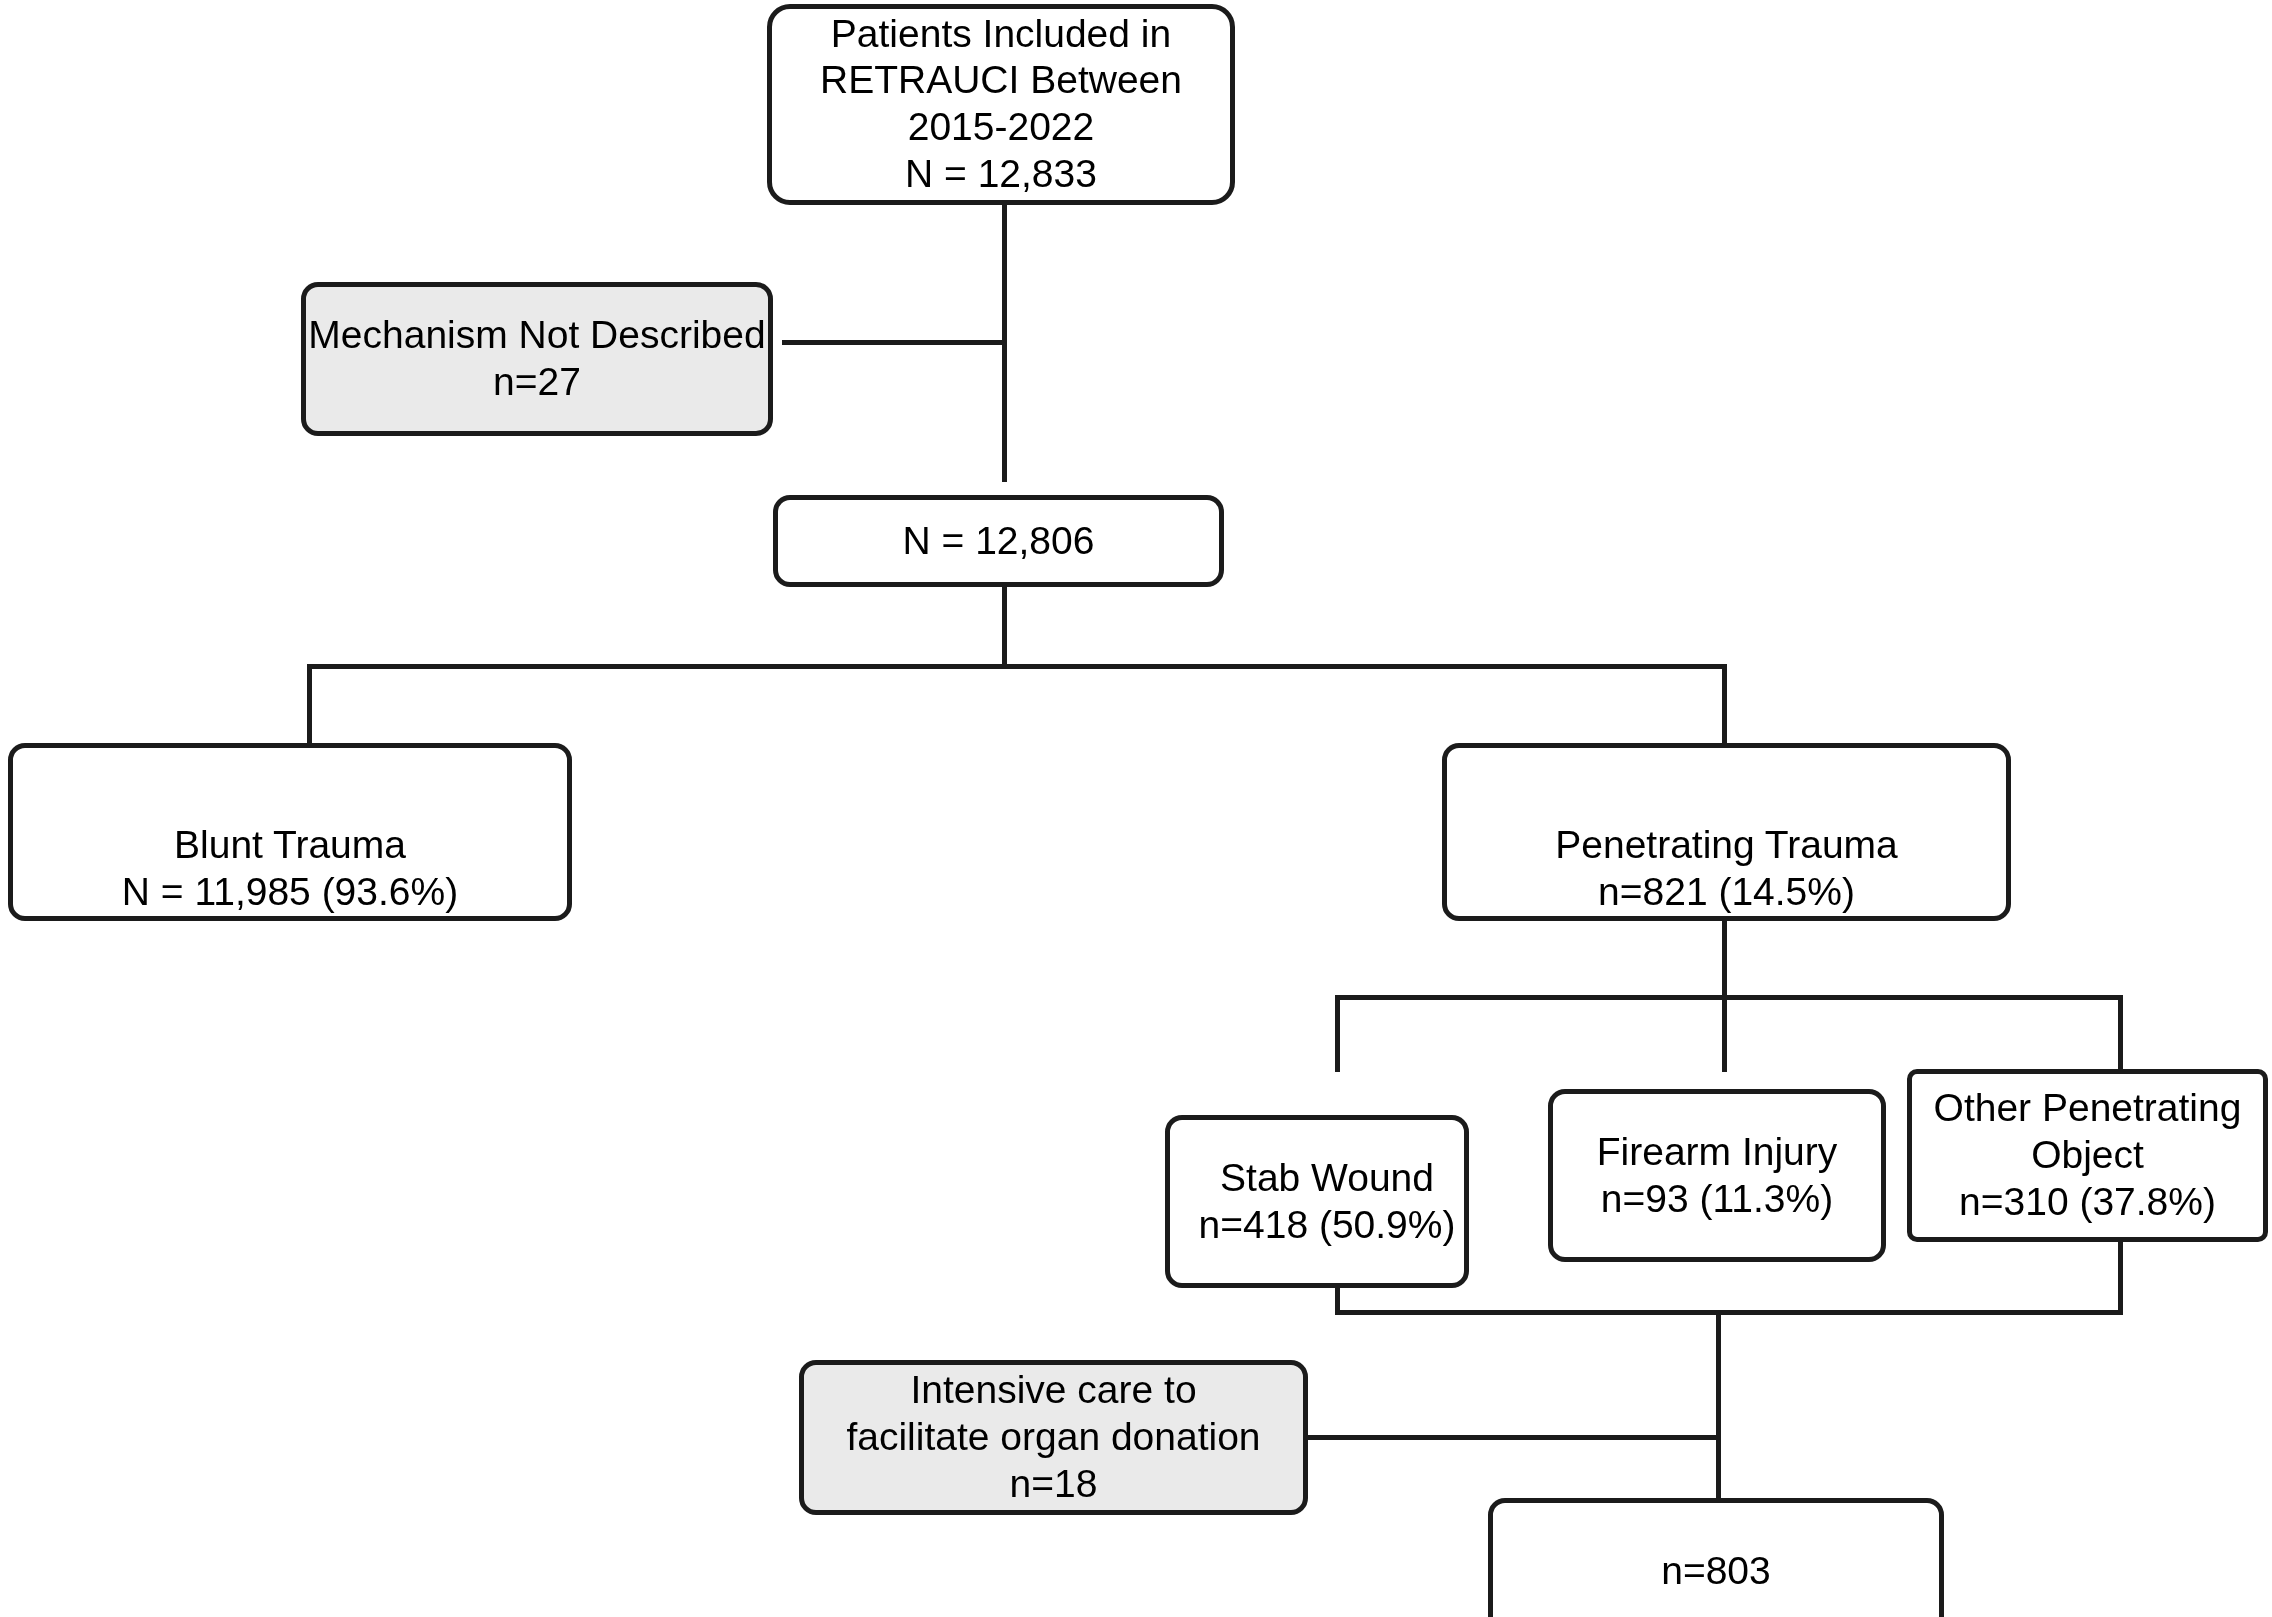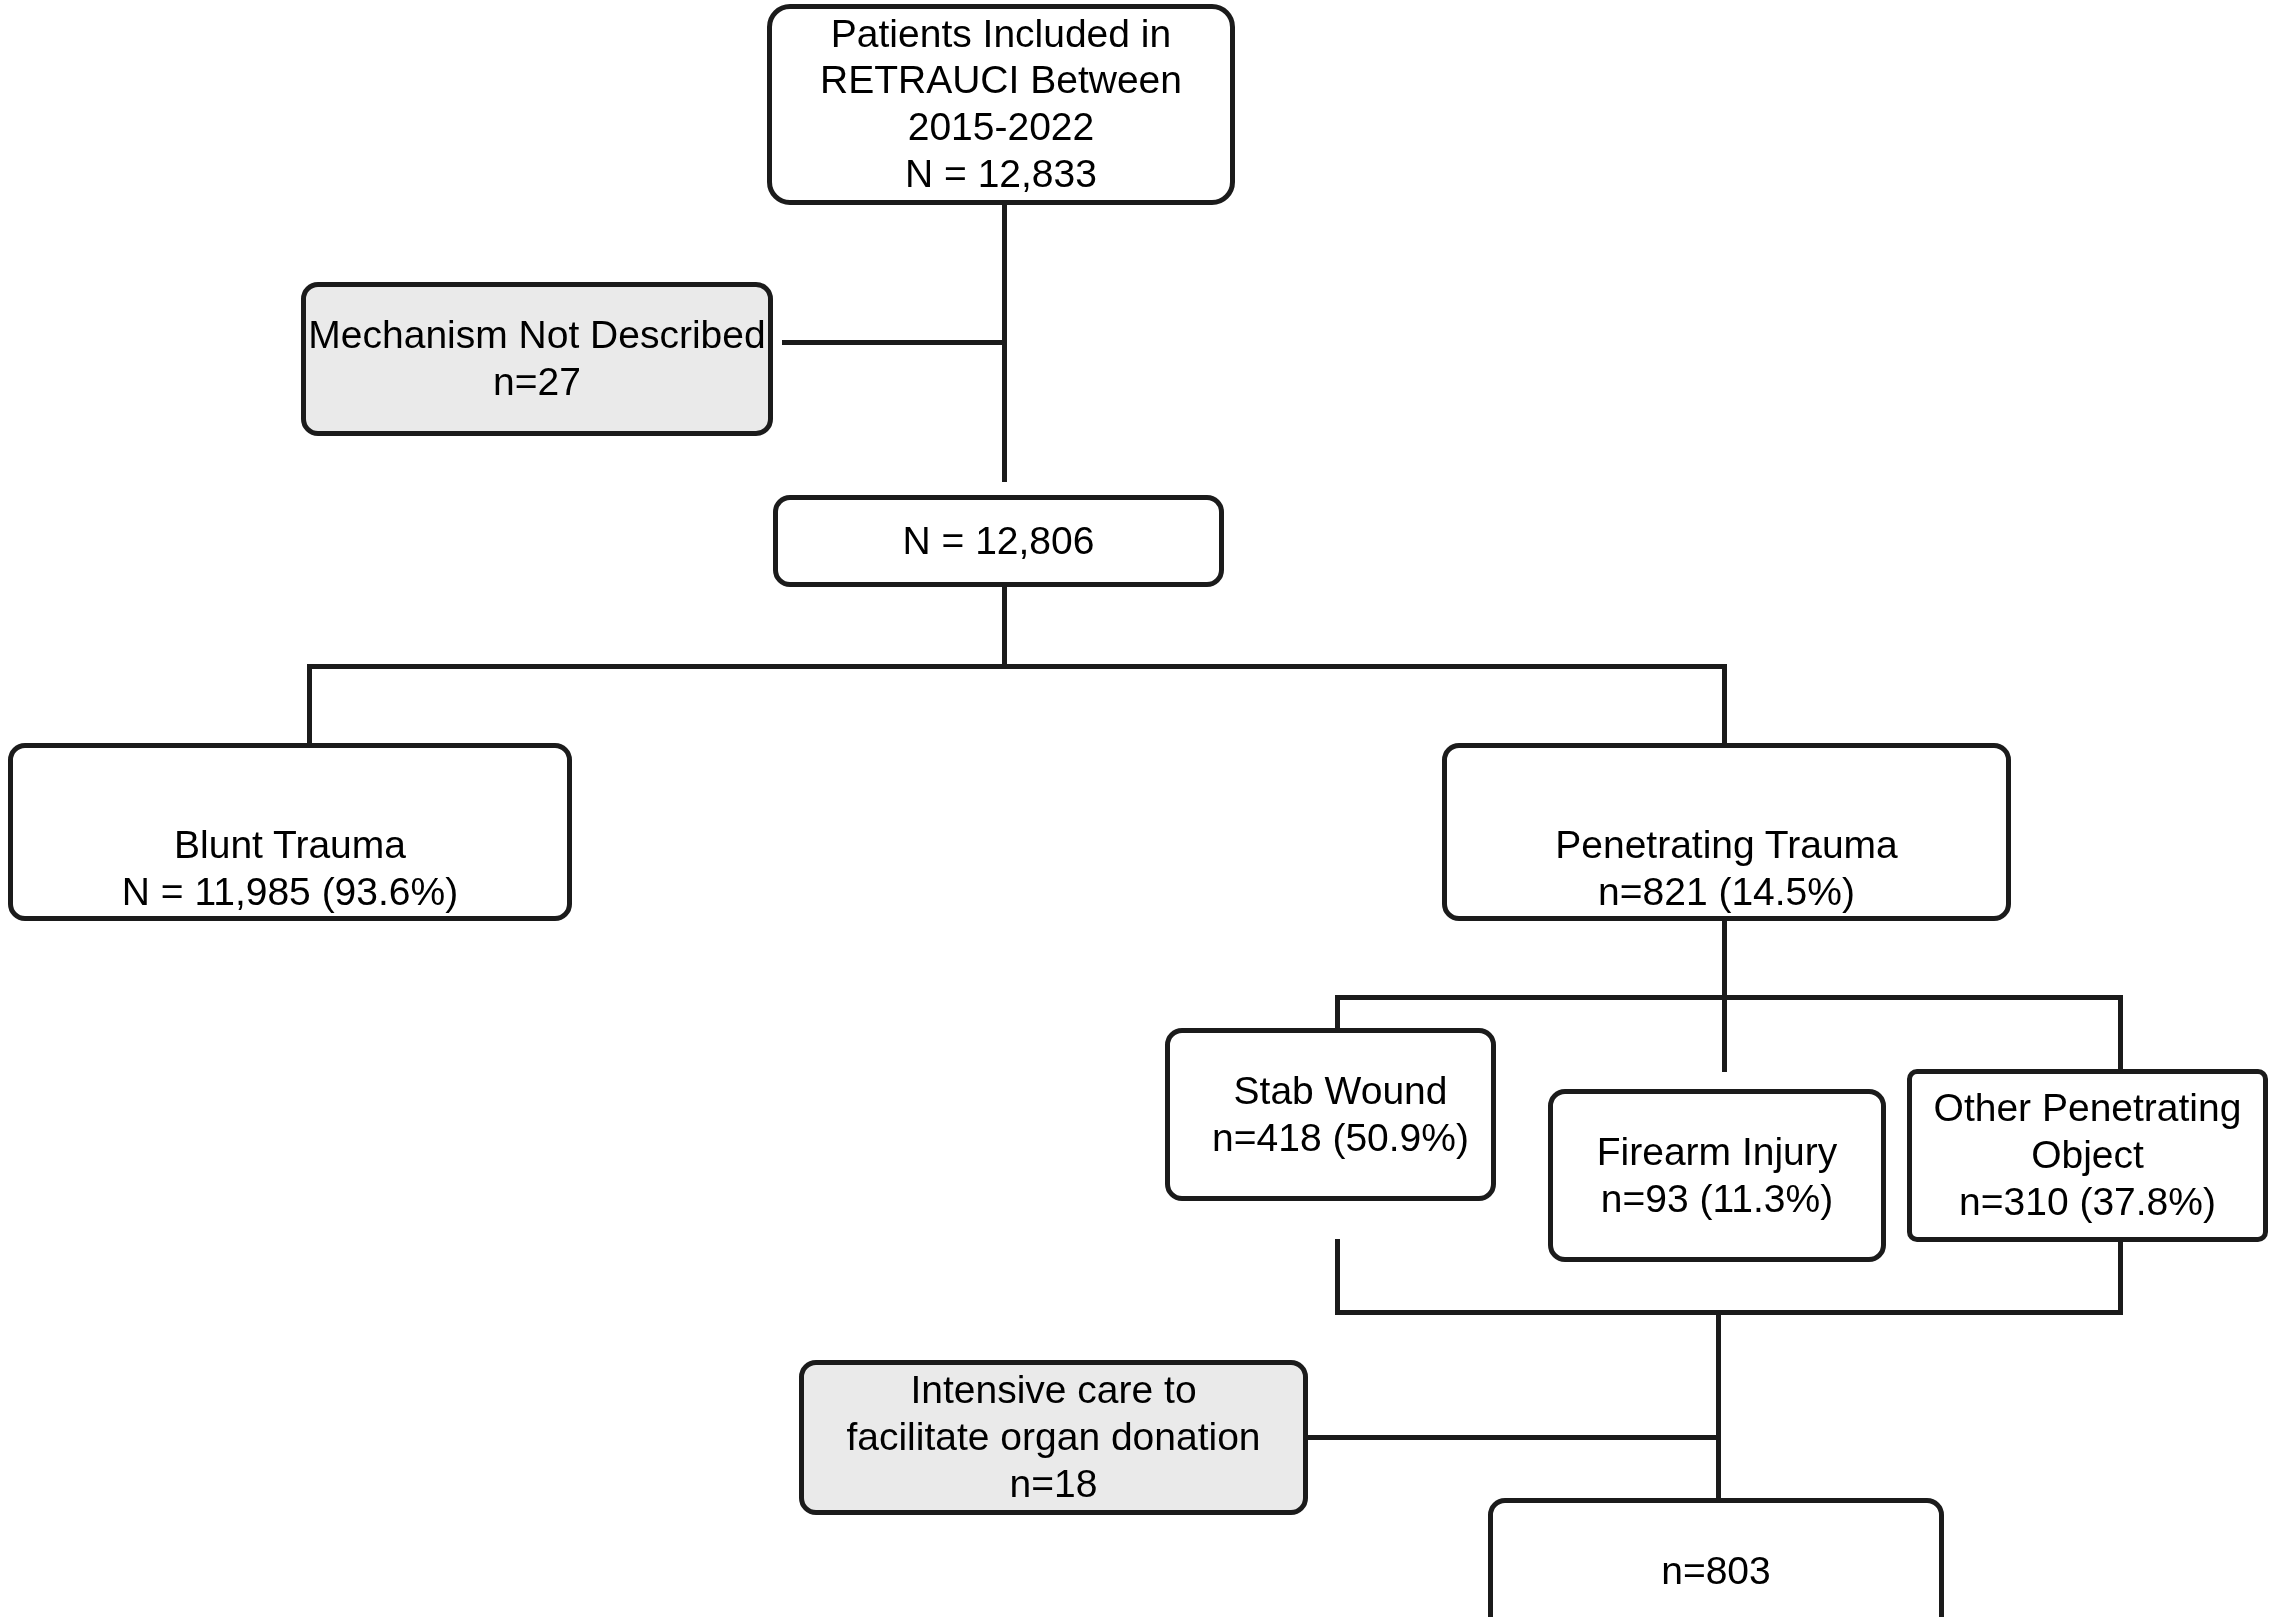--- a/index.html
+++ b/index.html
@@ -29,21 +29,21 @@
   .box.gray { background: #eaeaea; }
   .line { white-space: nowrap; }
   .conn { position: absolute; background: #1b1b1b; }
 
   
   #n-included   { left: 767px; top: 3.6px;    width: 468px; height: 201px; border-radius: 23px; }
   #n-mechanism  { left: 301px;  top: 282px;  width: 472px; height: 154px; }
   #n-after      { left: 773px; top: 479px;  width: 451px; height: 92px; margin-top: 16px; }
   #n-blunt      { left: 8px;   top: 743px; width: 564px; height: 178px; justify-content: flex-end; }
   #n-penetrating{ left: 1442px; top: 743px; width: 569px; height: 178px; justify-content: flex-end; }
-  #n-stab       { left: 1165px; top: 1028px; width: 331px; height: 173px; padding-left: 20px; }
+  #n-stab       { left: 1165px; top: 1115px; width: 304px; height: 173px; padding-left: 20px; }
   #n-firearm    { left: 1548px; top: 1069px; width: 338px; height: 173px; margin-top: 20px; }
   #n-other      { left: 1907px; top: 1069px; width: 361px; height: 173px; border-radius: 10px; }
   #n-organ      { left: 799px; top: 1360px; width: 509px; height: 155px; }
   #n-final      { left: 1488px; top: 1498px; width: 456px; height: 146px; }
 
   
   #c1  { left: 1002px; top: 203px;  width: 5px;    height: 279px; }
   #c2  { left: 782px; top: 340px;  width: 225px;  height: 5px;   }
   #c3  { left: 1002px; top: 587px;  width: 5px;    height: 82px; }
   #c4  { left: 307px;  top: 664px;  width: 1420px; height: 5px;   }

